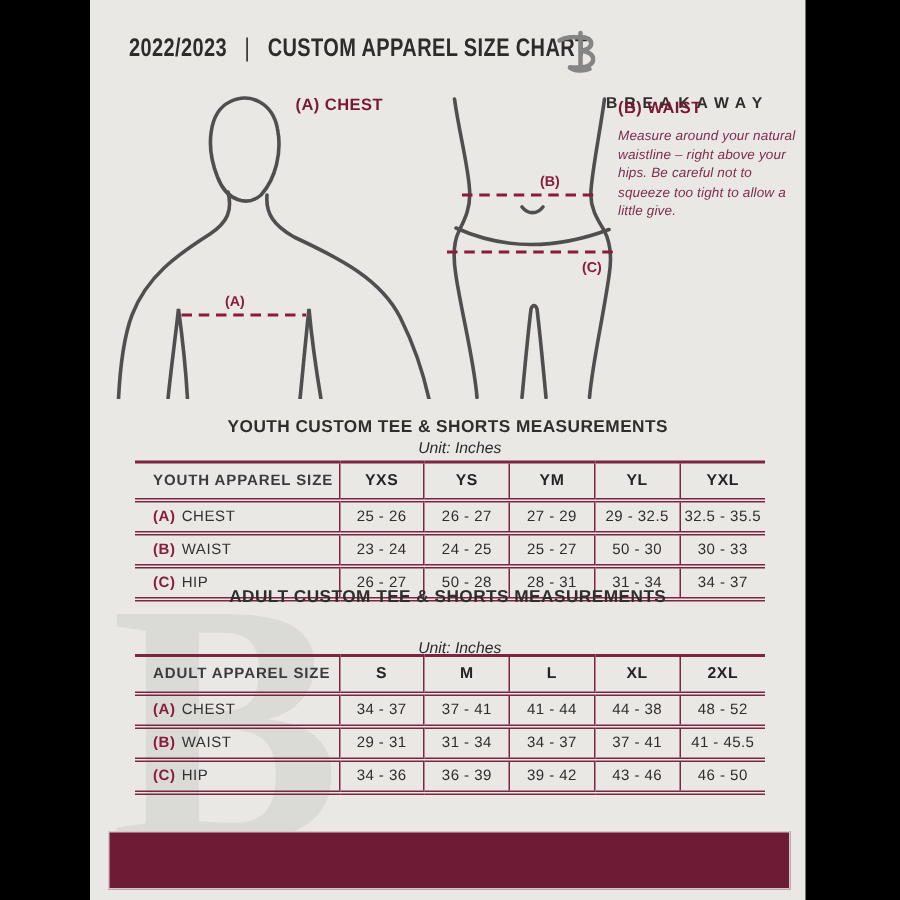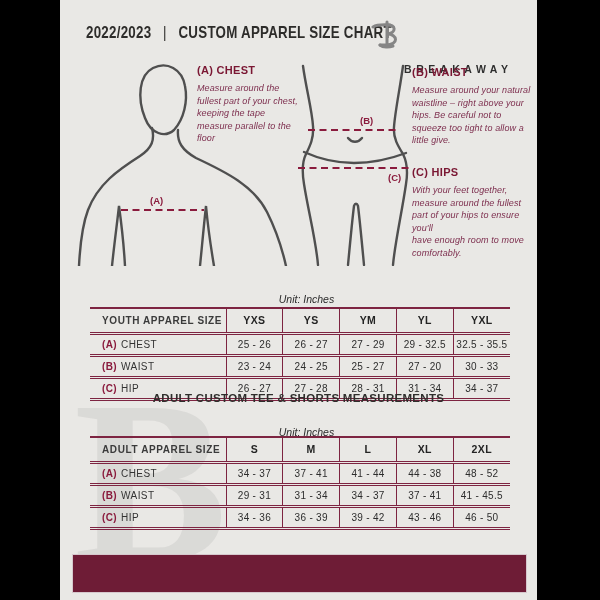--- a/index.html
+++ b/index.html
@@ -112,32 +112,27 @@
       <path class="outline" d="M 58 78 C 62 83 68 83 72 78"></path>
       <path class="outline" d="M 58 205 C 60 184 62 162 64 146 C 65 143 67 143 68 146 C 70 162 72 184 74 205"></path>
       <path class="dash" d="M 18 70 L 108 70"></path>
       <path class="dash" d="M 8 108 L 120 108"></path>
       <text class="marker" x="70" y="64">(B)</text>
       <text class="marker" x="98" y="121">(C)</text>
     </svg>
 
     <div class="guide-block g-chest">
       <div class="g-head">(A) CHEST</div>
-      <div class="g-body">Measure around the fullest part of your chest, keeping the tape measure parallel to the floor</div>
     </div>
     <div class="guide-block g-waist">
       <div class="g-head">(B) WAIST</div>
       <div class="g-body">Measure around your natural waistline – right above your hips. Be careful not to squeeze too tight to allow a little give.</div>
     </div>
-    <div class="guide-block g-hips">
-      <div class="g-head">(C) HIPS</div>
-      <div class="g-body">With your feet together, measure around the fullest part of your hips to ensure you'll
-have enough room to move comfortably.</div>
-    </div>
-
+
+    <div class="sec-title t-youth-title">YOUTH CUSTOM TEE &amp; SHORTS MEASUREMENTS</div>
     <div class="sec-unit t-youth-unit">Unit: Inches</div>
 
     <table class="tbl-youth">
       <colgroup>
           <col class="c-label">
           <col class="c-size">
           <col class="c-size">
           <col class="c-size">
           <col class="c-size">
           <col class="c-size">
@@ -163,29 +158,29 @@
           <td class="cell-val">29 - 32.5</td>
           <td class="cell-val">32.5 - 35.5</td>
         </tr>
         <tr>
           <td class="cell-rowlabel">
             <span class="key">(B)</span><span class="lbl">WAIST</span>
           </td>
           <td class="cell-val">23 - 24</td>
           <td class="cell-val">24 - 25</td>
           <td class="cell-val">25 - 27</td>
-          <td class="cell-val">27 - 20</td>
+          <td class="cell-val">50 - 30</td>
           <td class="cell-val">30 - 33</td>
         </tr>
         <tr>
           <td class="cell-rowlabel">
             <span class="key">(C)</span><span class="lbl">HIP</span>
           </td>
           <td class="cell-val">26 - 27</td>
-          <td class="cell-val">27 - 28</td>
+          <td class="cell-val">50 - 28</td>
           <td class="cell-val">28 - 31</td>
           <td class="cell-val">31 - 34</td>
           <td class="cell-val">34 - 37</td>
         </tr>
       </tbody>
     </table>
 
     <div class="sec-title t-adult-title">ADULT CUSTOM TEE &amp; SHORTS MEASUREMENTS</div>
     <div class="sec-unit t-adult-unit">Unit: Inches</div>
 

